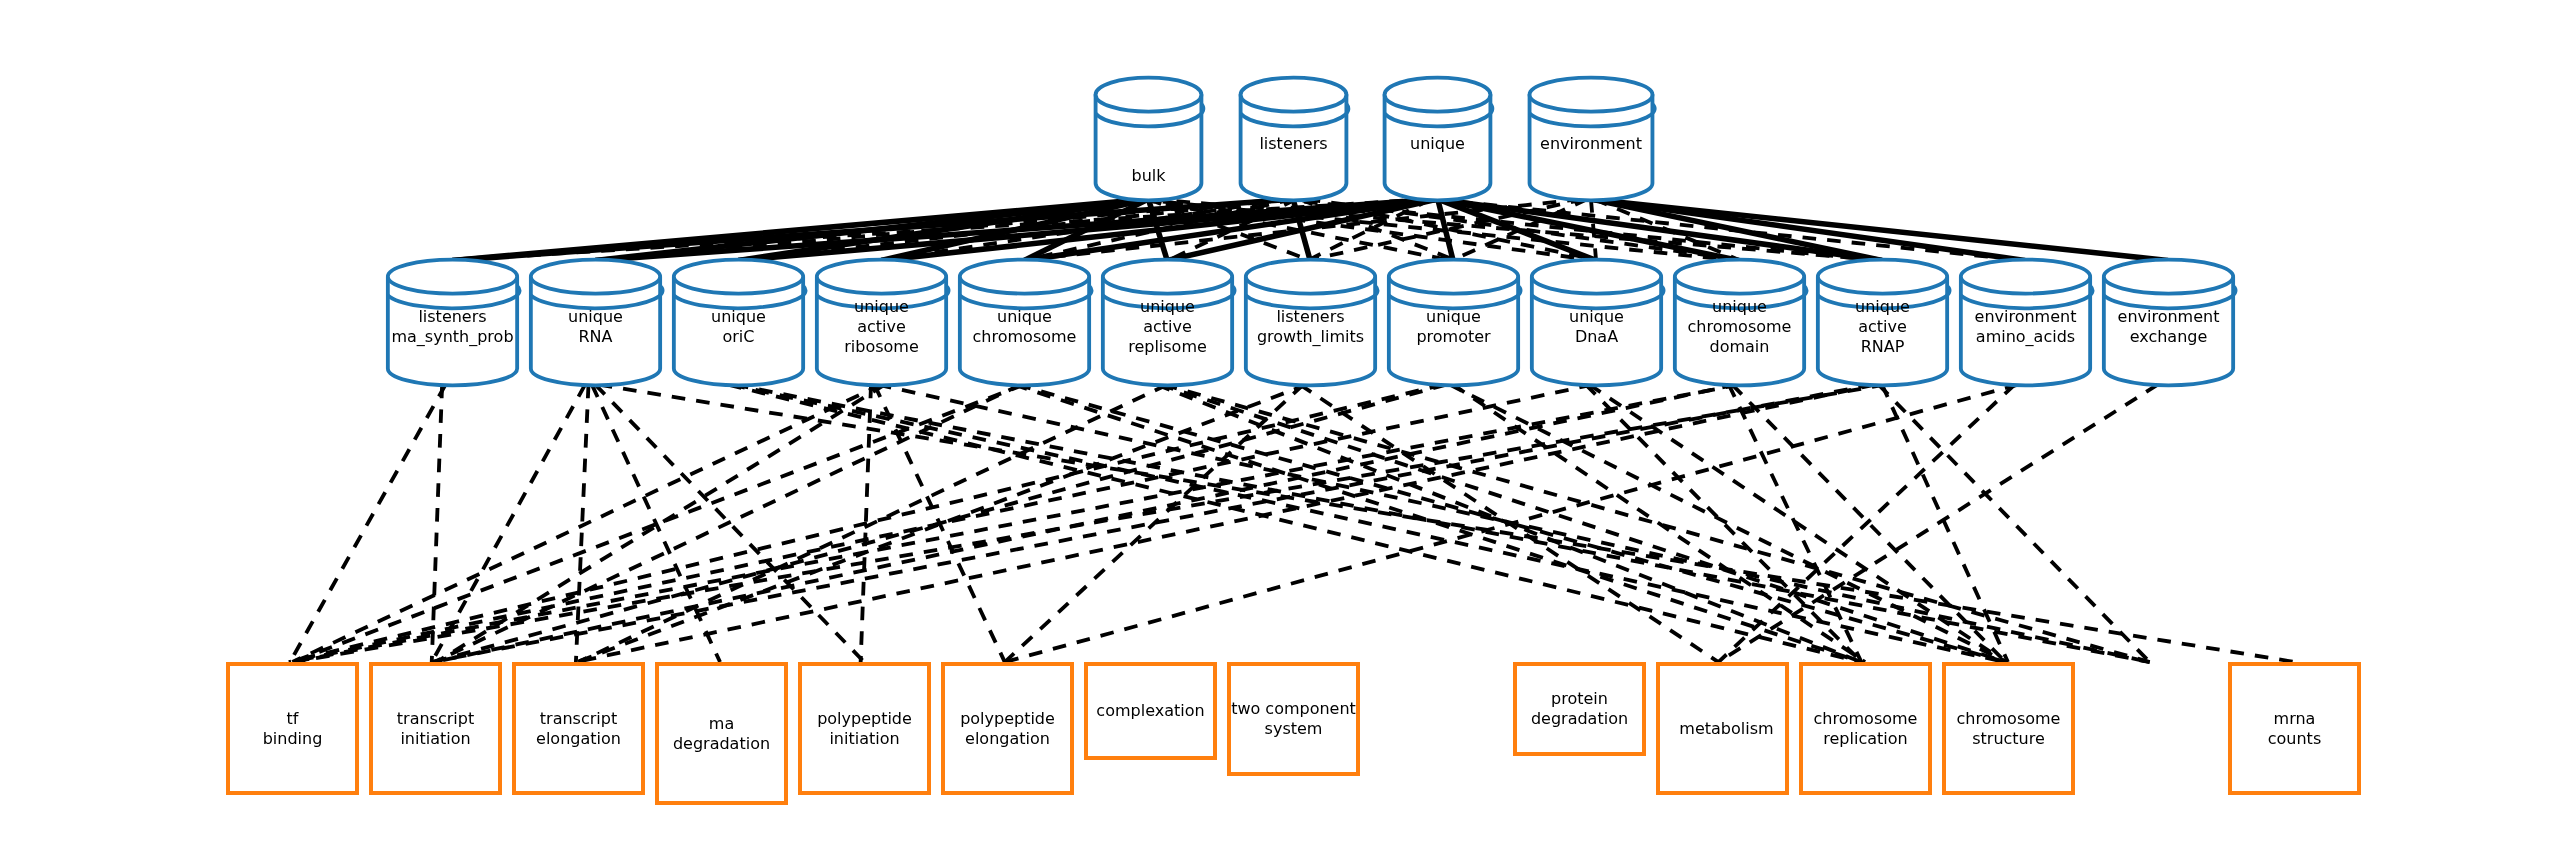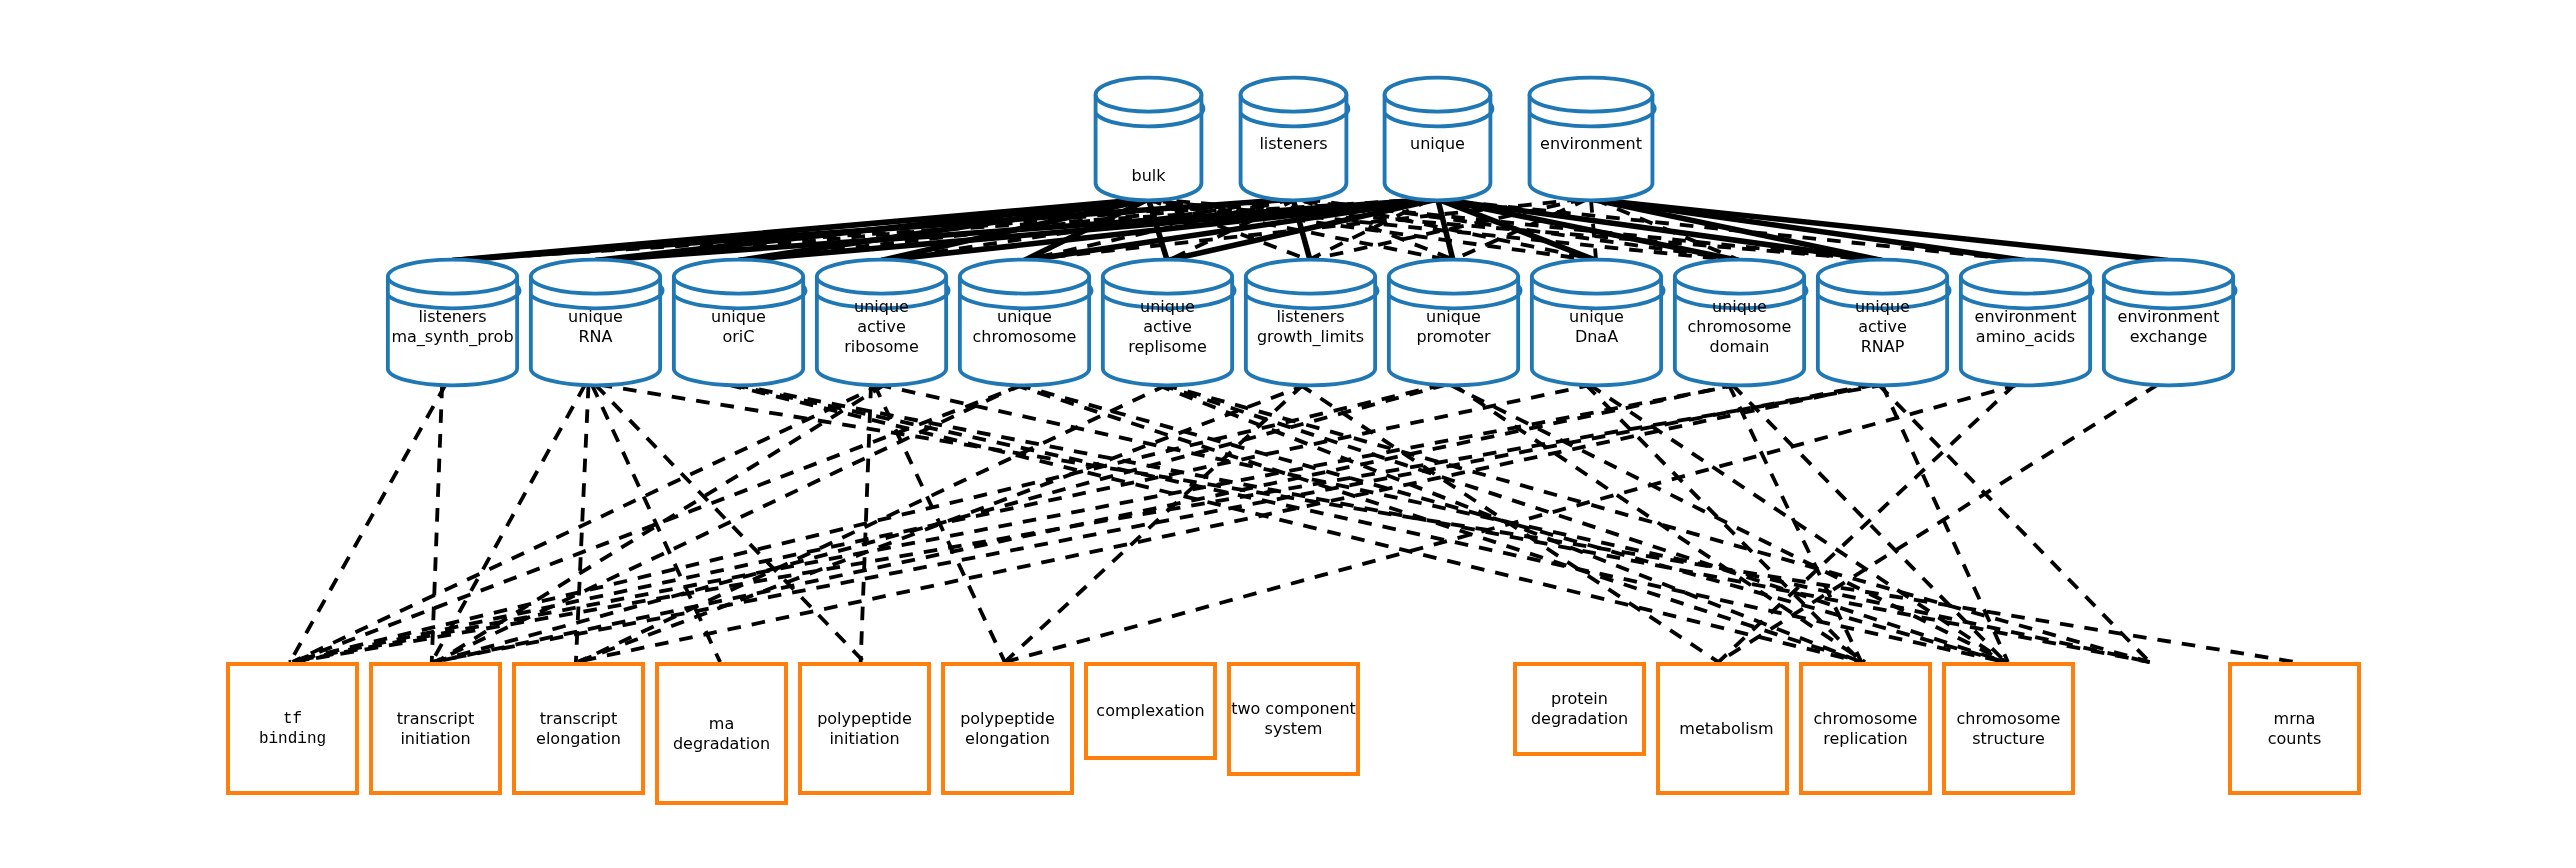--- a/index.html
+++ b/index.html
@@ -310,21 +310,21 @@
       </div>
       <div class="cyl" style="left: 2101px; top: 257px; width: 135px; height: 131px;">
         <svg width="135" height="131" viewBox="0 0 158 154">
           <path d="M 3 23 L 3 131 A 76 20 0 0 0 155 131 L 155 23 Z" fill="#ffffff" stroke="#1f77b4" stroke-width="4.5" stroke-linejoin="round"></path>
           <ellipse cx="79" cy="23" rx="76" ry="20" fill="#ffffff" stroke="#1f77b4" stroke-width="4.5"></ellipse>
           <path d="M 3 34 A 76 20 0 0 0 155 23" transform="translate(0,11)" fill="none" stroke="#1f77b4" stroke-width="4.5"></path>
         </svg>
         <div class="cyl-label" style="top: 50px;">environment
 exchange</div>
       </div>
-      <div class="proc-box" style="left: 226px; top: 662px; width: 133px; height: 133px; font-family: Liberation Mono, monospace;">
+      <div class="proc-box" style="left: 226px; top: 662px; width: 133px; height: 133px;">
         <div class="proc-label">tf
 binding</div>
       </div>
       <div class="proc-box" style="left: 369px; top: 662px; width: 133px; height: 133px;">
         <div class="proc-label">transcript
 initiation</div>
       </div>
       <div class="proc-box" style="left: 512px; top: 662px; width: 133px; height: 133px;">
         <div class="proc-label">transcript
 elongation</div>

